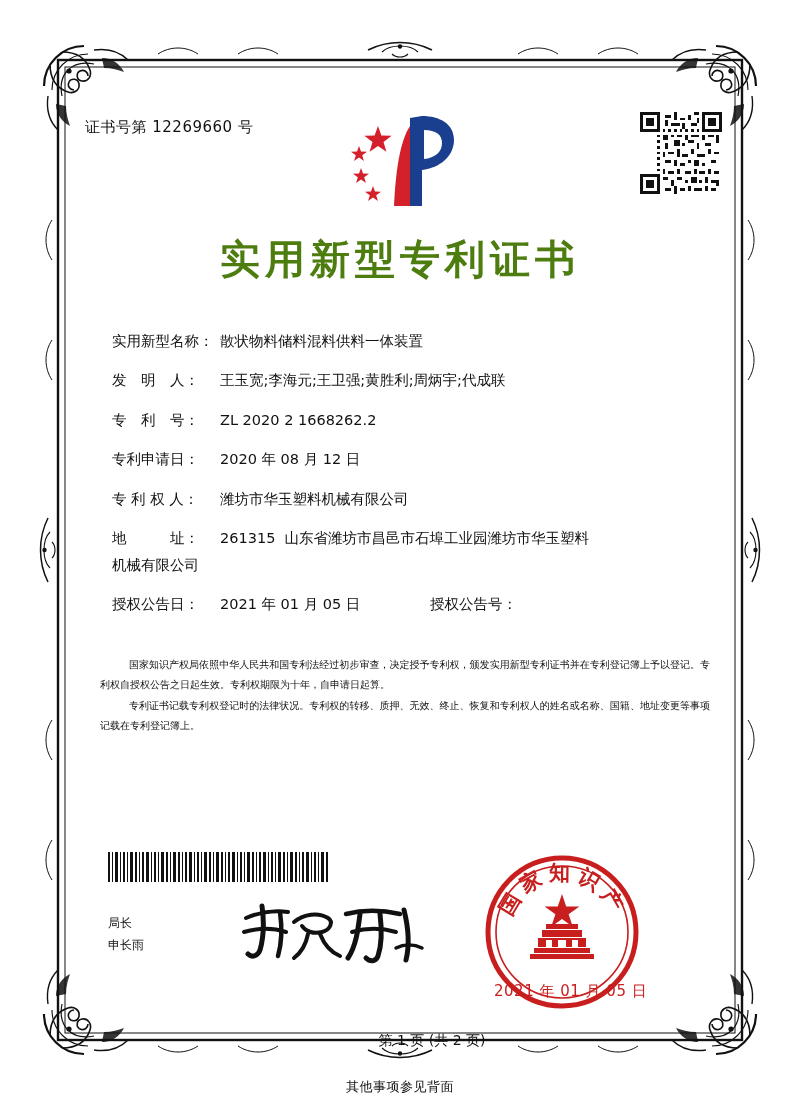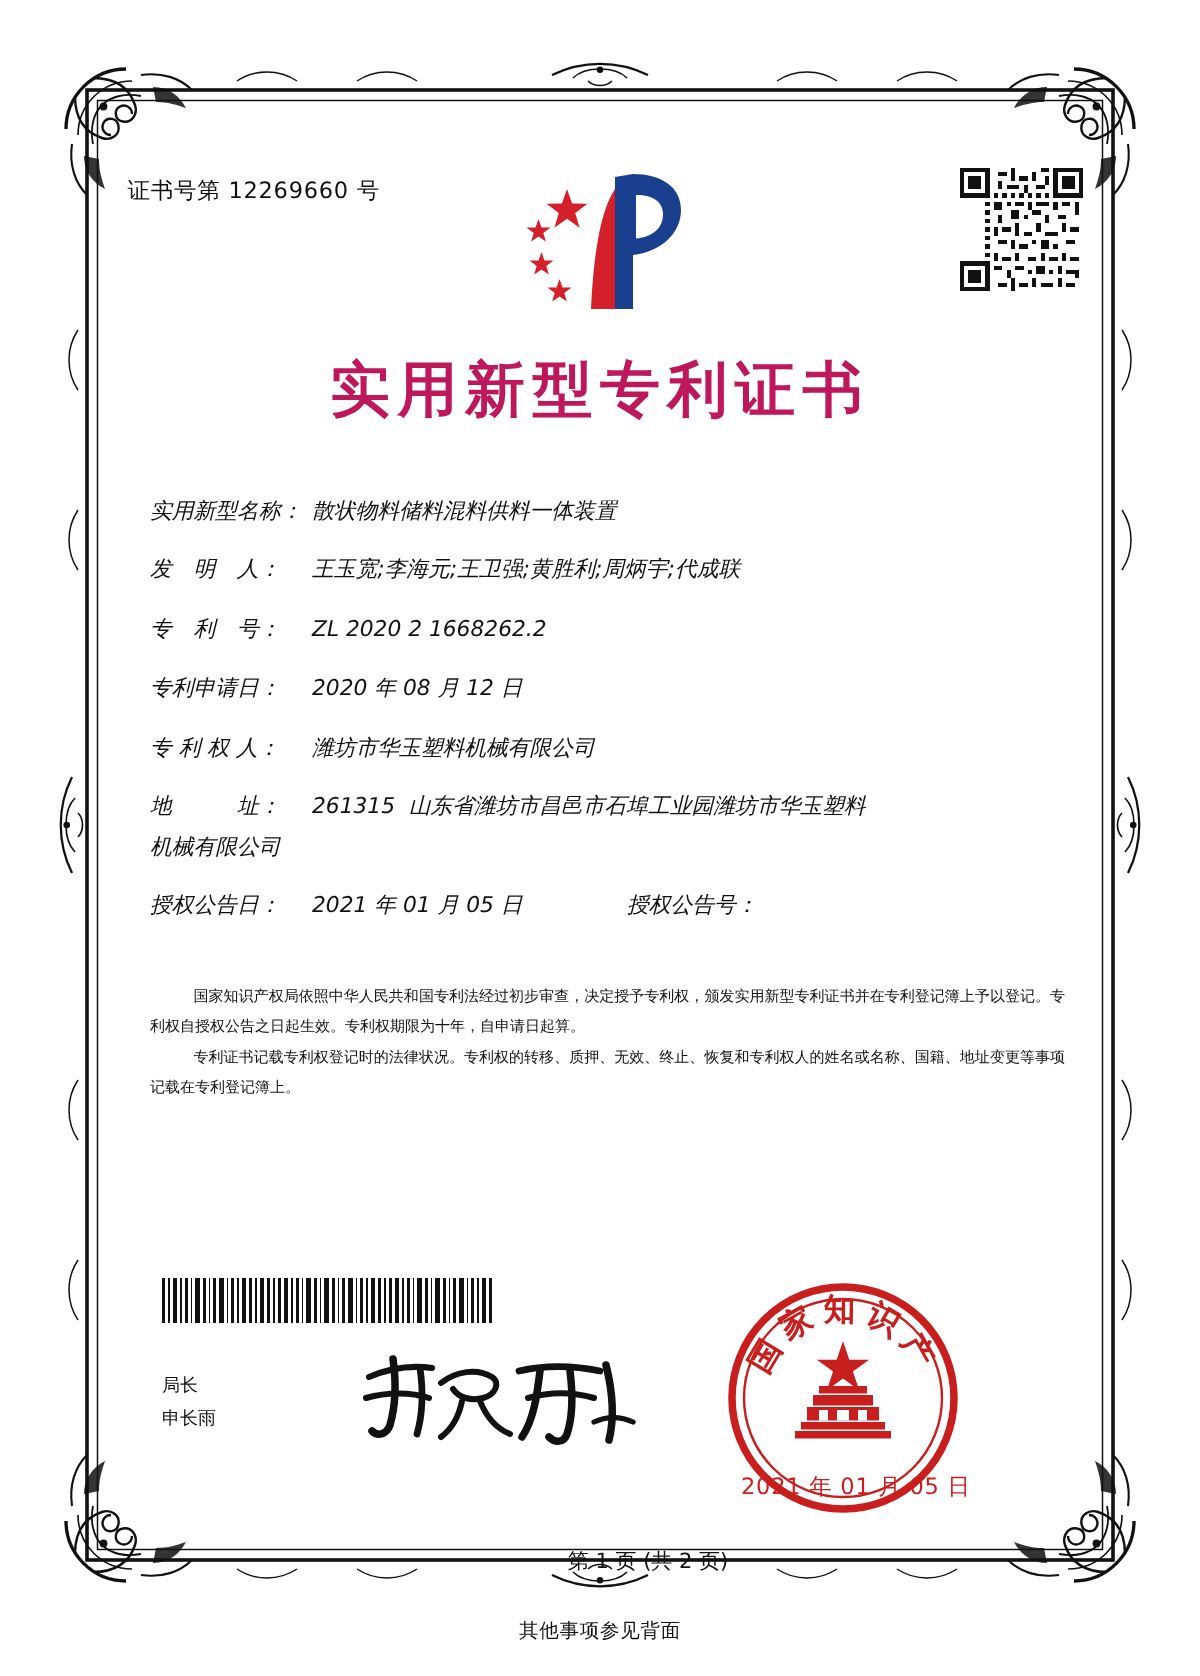--- a/index.html
+++ b/index.html
@@ -60,34 +60,33 @@
 
   .cert-title {
     position: absolute;
     left: 0;
     top: 232px;
     width: 800px;
     text-align: center;
     font-size: 40px;
     font-weight: bold;
     letter-spacing: 5px;
-    color: #be185d;
+    color: #4d7c0f;
     font-family: "DejaVu Sans", "Liberation Sans", sans-serif;
   }
 
   
   .fields {
     position: absolute;
-    left: 100px;
+    left: 112px;
     top: 330px;
     width: 620px;
     font-size: 14.5px;
     line-height: 1.55;
     color: #111;
-    font-style: italic;
   }
   .field-row {
     display: flex;
     align-items: flex-start;
     margin-bottom: 17px;
   }
   .field-label {
     width: 108px;
     flex: 0 0 108px;
     white-space: pre;

